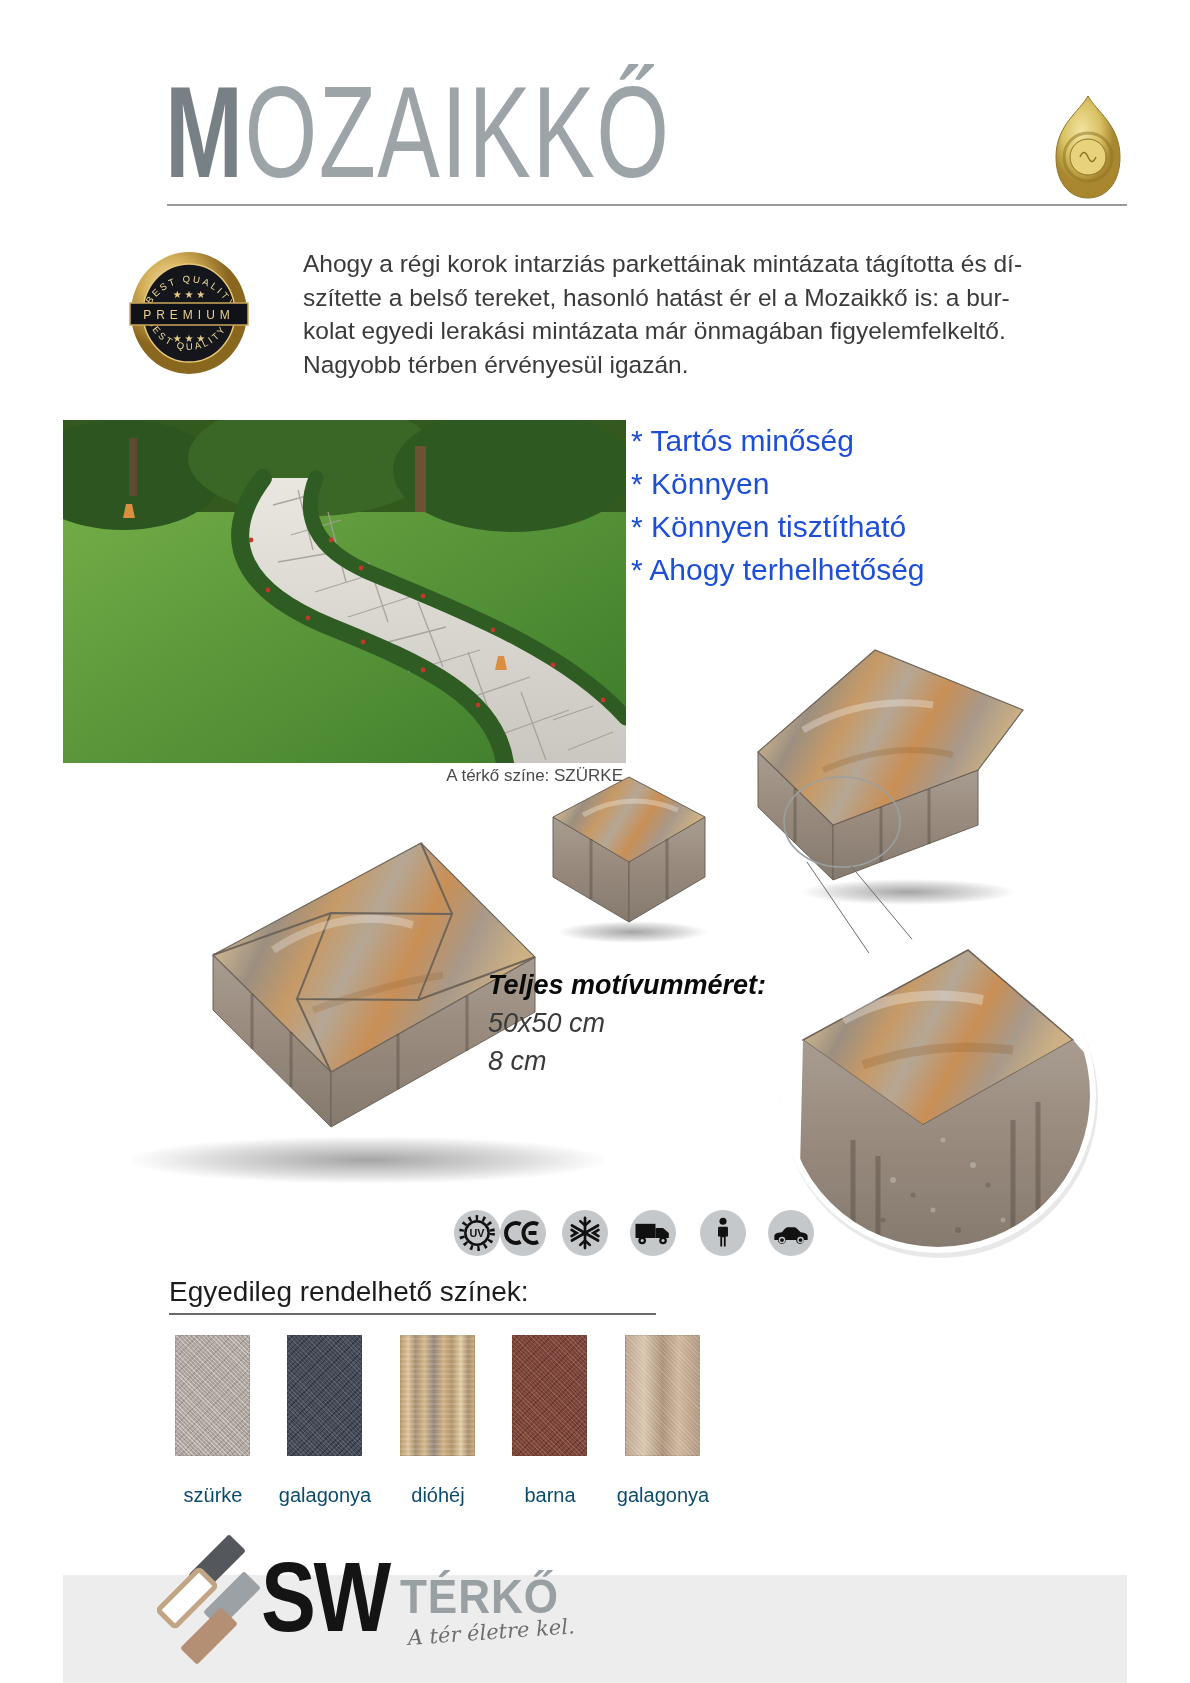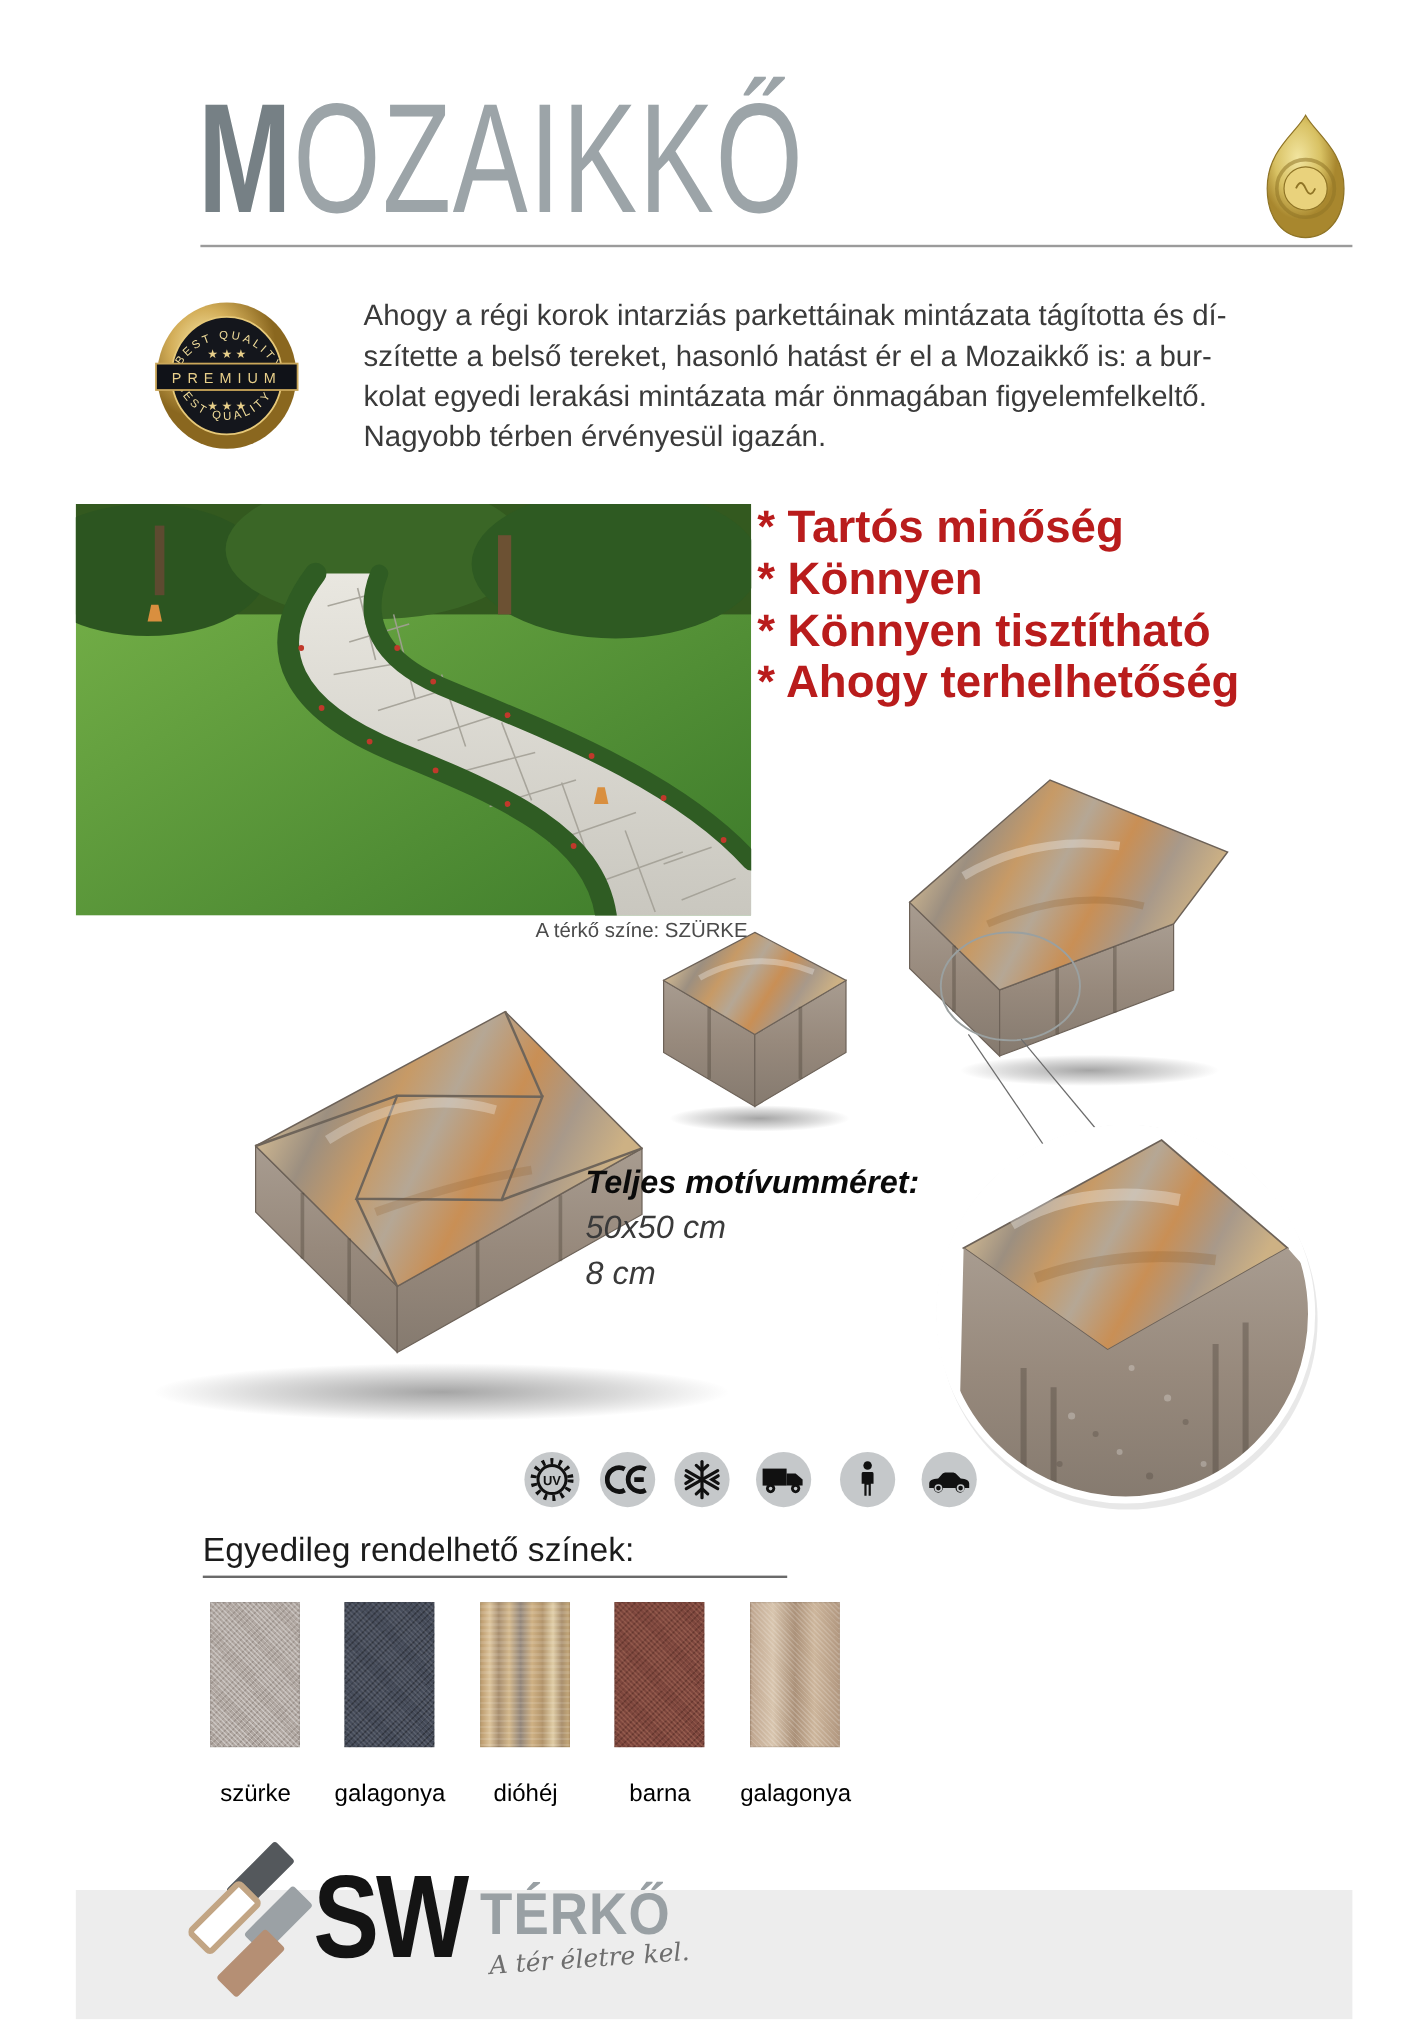--- a/index.html
+++ b/index.html
@@ -18,40 +18,40 @@
   #premium-badge{left:64px;top:250px;}
   #intro{left:240px;top:247px;width:790px;font-size:24.5px;line-height:33.5px;color:#3a3a3a;
          white-space:pre-line;}
 
   
   #garden{left:0;top:420px;width:563px;height:343px;}
   #caption{left:0;top:766px;width:560px;text-align:right;font-size:17px;color:#4b4b4b;}
 
   
   #features{left:568px;top:419px;}
-  .feature{font-size:38px;line-height:43px;font-weight:700;color:#b91c1c;}
+  .feature{font-size:30px;line-height:43px;font-weight:400;color:#1d4ed8;}
 
   
   #renders{left:0;top:620px;width:1190px;height:680px;}
 
   
   #specs{left:425px;top:958px;font-style:italic;}
   .spec-label{font-size:27px;font-weight:700;color:#0a0a0a;line-height:34px;margin-top:10px;}
   .spec-value{font-size:27px;font-weight:400;color:#3a3a3a;line-height:34px;margin-top:4px;}
 
   
   .cert{width:46px;height:46px;border-radius:50%;background:#c5c8ca;display:flex;
         align-items:center;justify-content:center;position:absolute;top:1210px;}
   .cert svg{display:block;}
 
   
   #colors-heading{left:106px;top:1276px;font-size:28px;color:#1c1c1c;}
   #colors-rule{left:106px;top:1313px;width:487px;height:2px;background:#6a6a6a;}
   .swatch{top:1335px;width:75px;height:121px;border:1px solid rgba(0,0,0,.08);box-sizing:border-box;}
-  .swatch-label{top:1484px;width:120px;text-align:center;font-size:20px;color:#000000;}
+  .swatch-label{top:1484px;width:120px;text-align:center;font-size:20px;color:#0c4a6e;}
 
   .sw-szurke{background-color:#b1a8a2;background-image:
      repeating-linear-gradient(45deg,rgba(255,255,255,.35) 0 1px,rgba(0,0,0,0) 1px 3px),
      repeating-linear-gradient(-45deg,rgba(96,85,78,.28) 0 1px,rgba(0,0,0,0) 1px 4px);}
   .sw-antracit{background-color:#454b59;background-image:
      repeating-linear-gradient(45deg,rgba(255,255,255,.12) 0 1px,rgba(0,0,0,0) 1px 3px),
      repeating-linear-gradient(-45deg,rgba(0,0,0,.32) 0 1px,rgba(0,0,0,0) 1px 4px);}
   .sw-diohej{background-image:
      repeating-linear-gradient(0deg,rgba(255,255,255,.12) 0 2px,rgba(0,0,0,0) 2px 5px),
      linear-gradient(90deg,#bd9c6e 0%,#dcc49c 10%,#a78e6f 20%,#d3b88c 32%,#93867a 45%,
@@ -296,21 +296,21 @@
       <circle cx="875" cy="475" r="155" fill="none" stroke="#ffffff" stroke-width="6"></circle>
     </g>
   </svg>
 
   <div class="abs" id="specs">
     <div class="spec-label">Teljes motívumméret:</div>
     <div class="spec-value">50x50 cm</div>
     <div class="spec-value">8 cm</div>
   </div>
 
-  <div class="cert" style="left:374px;">
+  <div class="cert" style="left:391px;">
     <svg width="40" height="40" viewBox="0 0 48 48">
       <circle cx="24" cy="24" r="14" fill="none" stroke="#111" stroke-width="3"></circle>
       <circle cx="24" cy="24" r="18.5" fill="none" stroke="#111" stroke-width="6" stroke-dasharray="3 5.5"></circle>
       <text x="24" y="29" text-anchor="middle" font-size="13" font-weight="bold" fill="#111" font-family="Liberation Sans, sans-serif">UV</text>
     </svg>
   </div>
   <div class="cert" style="left:437px;">
     <svg width="38" height="38" viewBox="0 0 48 48">
       <g fill="none" stroke="#111" stroke-width="5">
         <path d="M21,13 A 12.5,12.5 0 1 0 21,35"></path>

